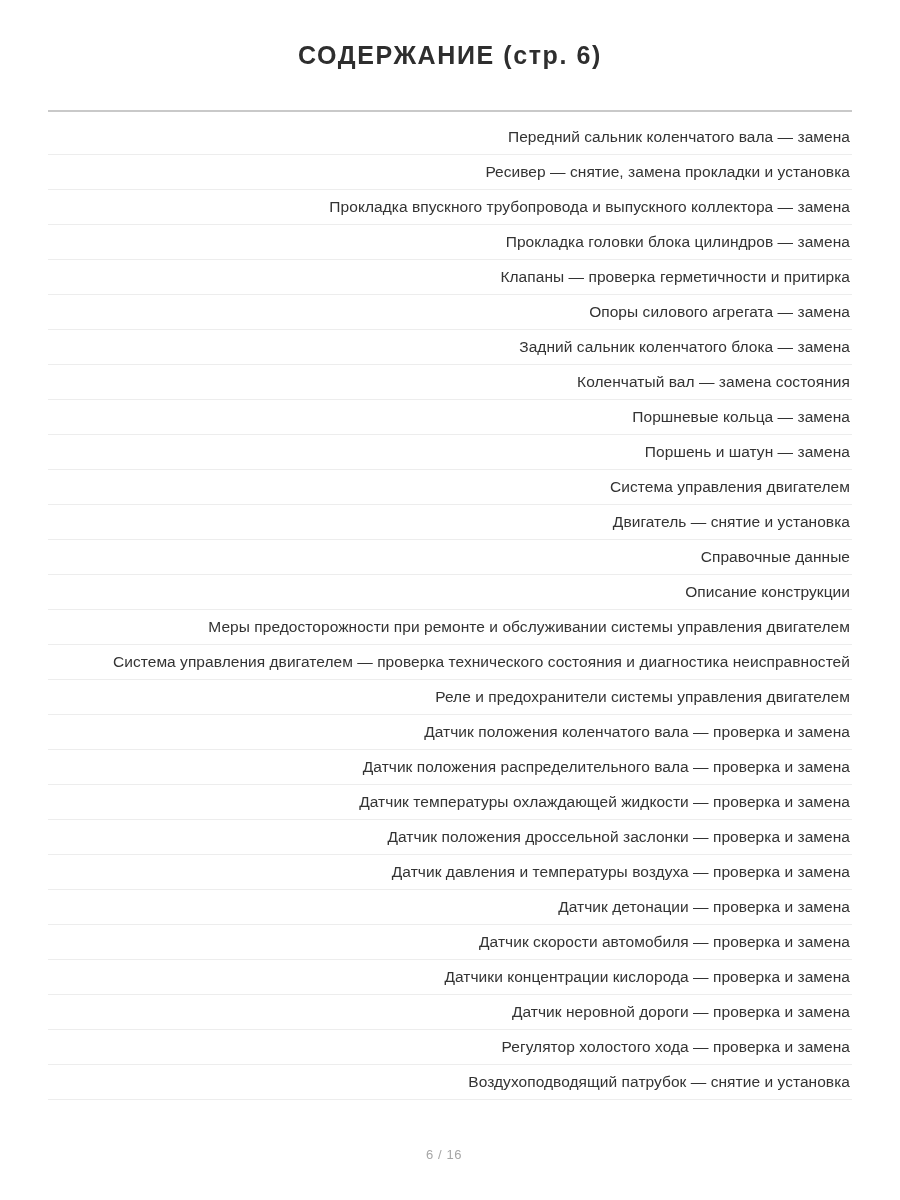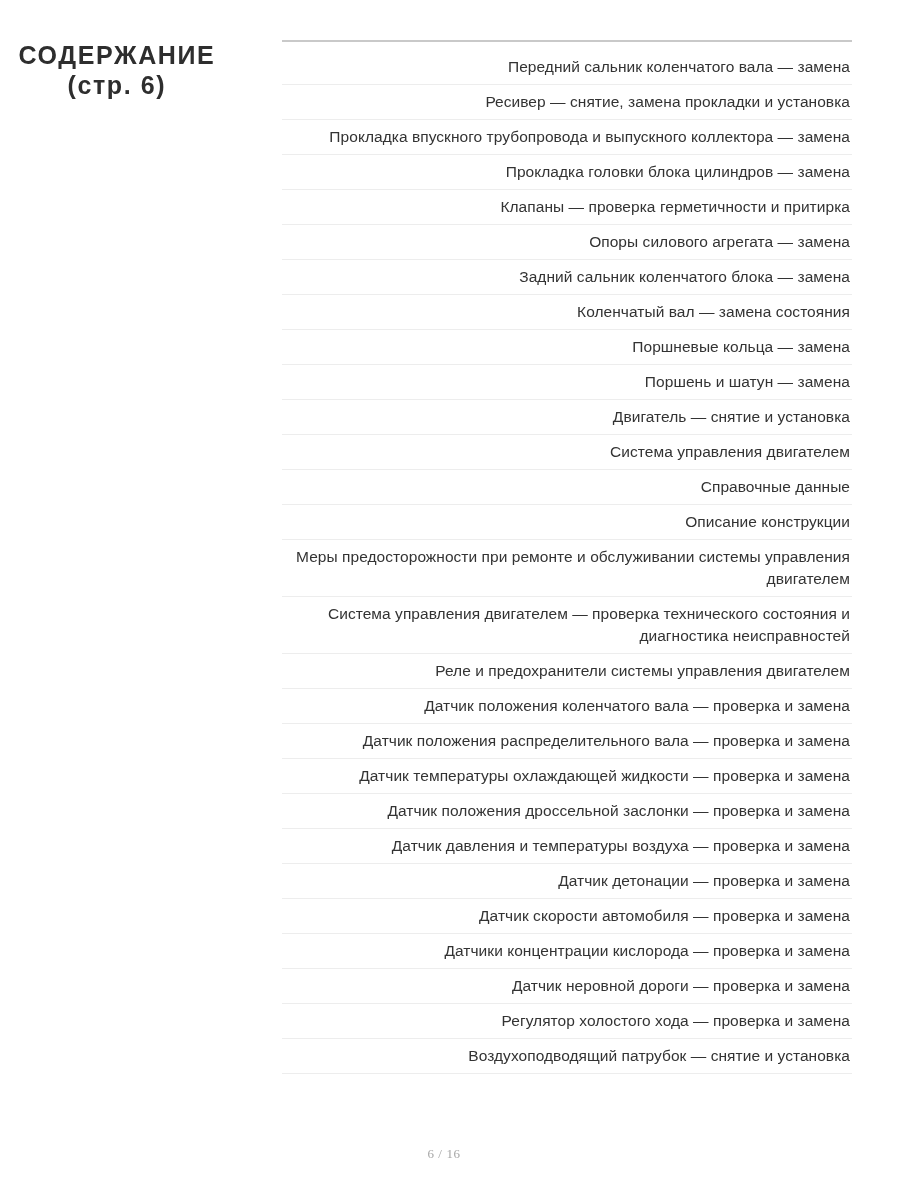--- a/index.html
+++ b/index.html
@@ -15,21 +15,21 @@
     color: #333333;
     -webkit-font-smoothing: antialiased;
     overflow: hidden;
   }
   .page {
     width: 900px;
     height: 1200px;
     box-sizing: border-box;
     position: relative;
     display: flex;
-    flex-direction: row;
+    flex-direction: column;
   }
   .page-title {
     text-align: center;
     font-size: 25px;
     font-weight: bold;
     letter-spacing: 1.6px;
     color: #2e2e2e;
     margin: 0;
     padding-top: 40px;
     padding-bottom: 0;
@@ -64,21 +64,20 @@
   }
   .footer {
     position: absolute;
     left: 0;
     right: 12px;
     bottom: 38px;
     text-align: center;
     font-size: 13px;
     color: #a6a6a6;
     letter-spacing: 0.6px;
-    font-family: Liberation Serif, serif;
   }
 </style>
 </head>
 <body>
 
 <div class="page">
 
   <h1 class="page-title">СОДЕРЖАНИЕ (стр. 6)</h1>
 
   <div class="toc-wrap">
@@ -87,22 +86,22 @@
         <li class="toc-item">Передний сальник коленчатого вала — замена</li>
         <li class="toc-item">Ресивер — снятие, замена прокладки и установка</li>
         <li class="toc-item">Прокладка впускного трубопровода и выпускного коллектора — замена</li>
         <li class="toc-item">Прокладка головки блока цилиндров — замена</li>
         <li class="toc-item">Клапаны — проверка герметичности и притирка</li>
         <li class="toc-item">Опоры силового агрегата — замена</li>
         <li class="toc-item">Задний сальник коленчатого блока — замена</li>
         <li class="toc-item">Коленчатый вал — замена состояния</li>
         <li class="toc-item">Поршневые кольца — замена</li>
         <li class="toc-item">Поршень и шатун — замена</li>
+        <li class="toc-item">Система управления двигателем</li>
         <li class="toc-item">Двигатель — снятие и установка</li>
-        <li class="toc-item">Система управления двигателем</li>
         <li class="toc-item">Справочные данные</li>
         <li class="toc-item">Описание конструкции</li>
         <li class="toc-item">Меры предосторожности при ремонте и обслуживании системы управления двигателем</li>
         <li class="toc-item">Система управления двигателем — проверка технического состояния и диагностика неисправностей</li>
         <li class="toc-item">Реле и предохранители системы управления двигателем</li>
         <li class="toc-item">Датчик положения коленчатого вала — проверка и замена</li>
         <li class="toc-item">Датчик положения распределительного вала — проверка и замена</li>
         <li class="toc-item">Датчик температуры охлаждающей жидкости — проверка и замена</li>
         <li class="toc-item">Датчик положения дроссельной заслонки — проверка и замена</li>
         <li class="toc-item">Датчик давления и температуры воздуха — проверка и замена</li>

